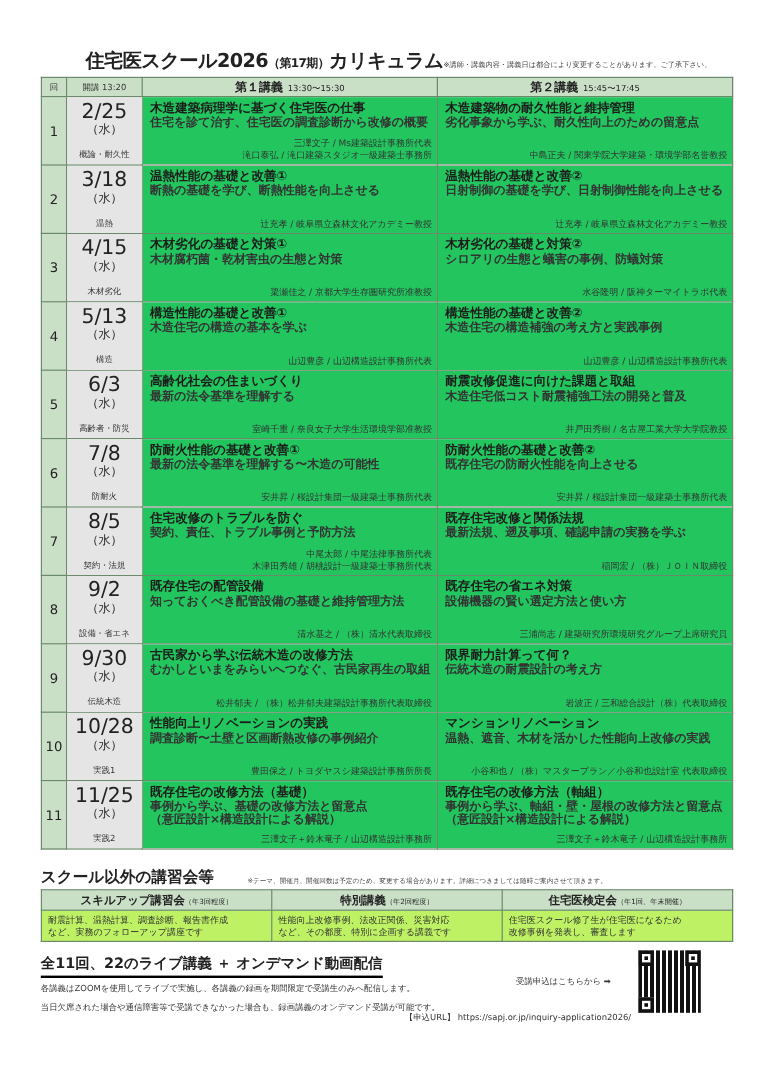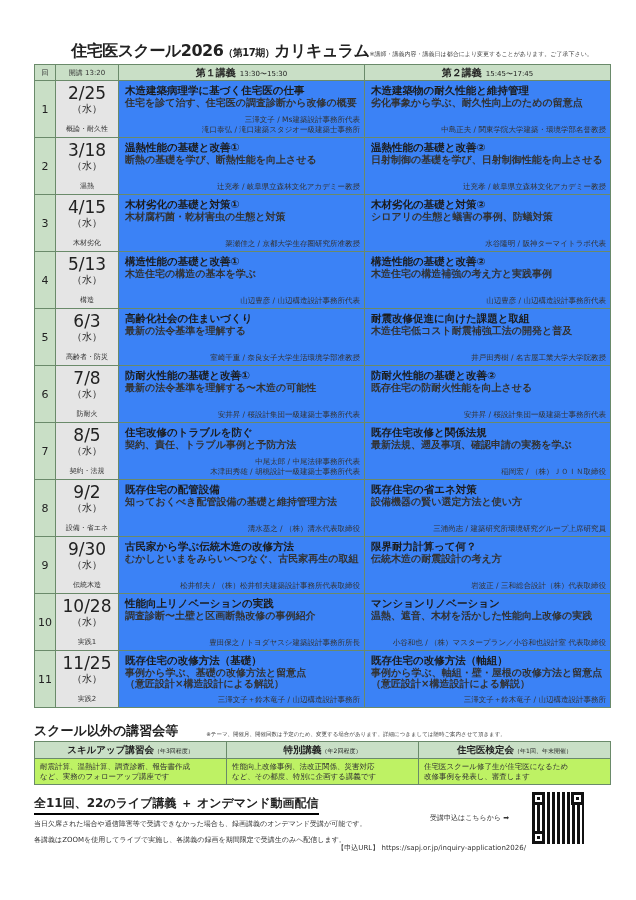--- a/index.html
+++ b/index.html
@@ -33,21 +33,21 @@
     width: 21px; background: #c9dfc6; font-size: 11px; text-align: center;
     vertical-align: middle !important; font-weight: 500;
   }
   td.date {
     width: 63px; background: #e5e5e5; text-align: center; position: relative;
   }
   td.date .d { font-size: 17px; display: block; margin-top: 3px; line-height: 18px; }
   td.date .w { font-size: 10px; display: block; line-height: 14px; }
   td.date .tag { font-size: 7px; display: block; position: absolute; bottom: 3px; left: 0; right: 0; color: #333; }
   td.lec {
-    background: #3b82f6; padding: 2px 4px 2px 6px; position: relative; height: 57px;
+    background: #22c55e; padding: 2px 4px 2px 6px; position: relative; height: 57px;
   }
   .lec-title { font-size: 10.5px; font-weight: bold; line-height: 14px; color: #1c1c1c; }
   .lec-desc { font-size: 10px; line-height: 11px; color: #333; font-weight: bold; }
   .lec-speakers {
     position: absolute; right: 4px; bottom: 2px; text-align: right;
     font-size: 7.5px; line-height: 10px; color: #333;
   }
 
   .sec2-row {
     position: absolute; left: 34px; top: 720px; width: 580px; height: 20px;
@@ -393,22 +393,22 @@
     <td>
           <div>住宅医スクール修了生が住宅医になるため</div>
           <div>改修事例を発表し、審査します</div>
         </td>
   </tr>
 </tbody>
   </table>
 
 <div class="live-title">全11回、22のライブ講義 ＋ オンデマンド動画配信</div>
 <div class="live-desc">
+  <div>各講義はZOOMを使用してライブで実施し、各講義の録画を期間限定で受講生のみへ配信します。</div>
   <div>当日欠席された場合や通信障害等で受講できなかった場合も、録画講義のオンデマンド受講が可能です。</div>
-  <div>各講義はZOOMを使用してライブで実施し、各講義の録画を期間限定で受講生のみへ配信します。</div>
 </div>
 <div class="apply-label">受講申込はこちらから ➡</div>
 <div class="apply-url"><span>【申込URL】</span> <span>https://sapj.or.jp/inquiry-application2026/</span></div>
 <div class="qr">
   <div class="finder" style="left:0;top:0"></div>
   <div class="finder" style="right:0;top:0"></div>
   <div class="finder" style="left:0;bottom:0"></div>
 </div>
 
 </body></html>

